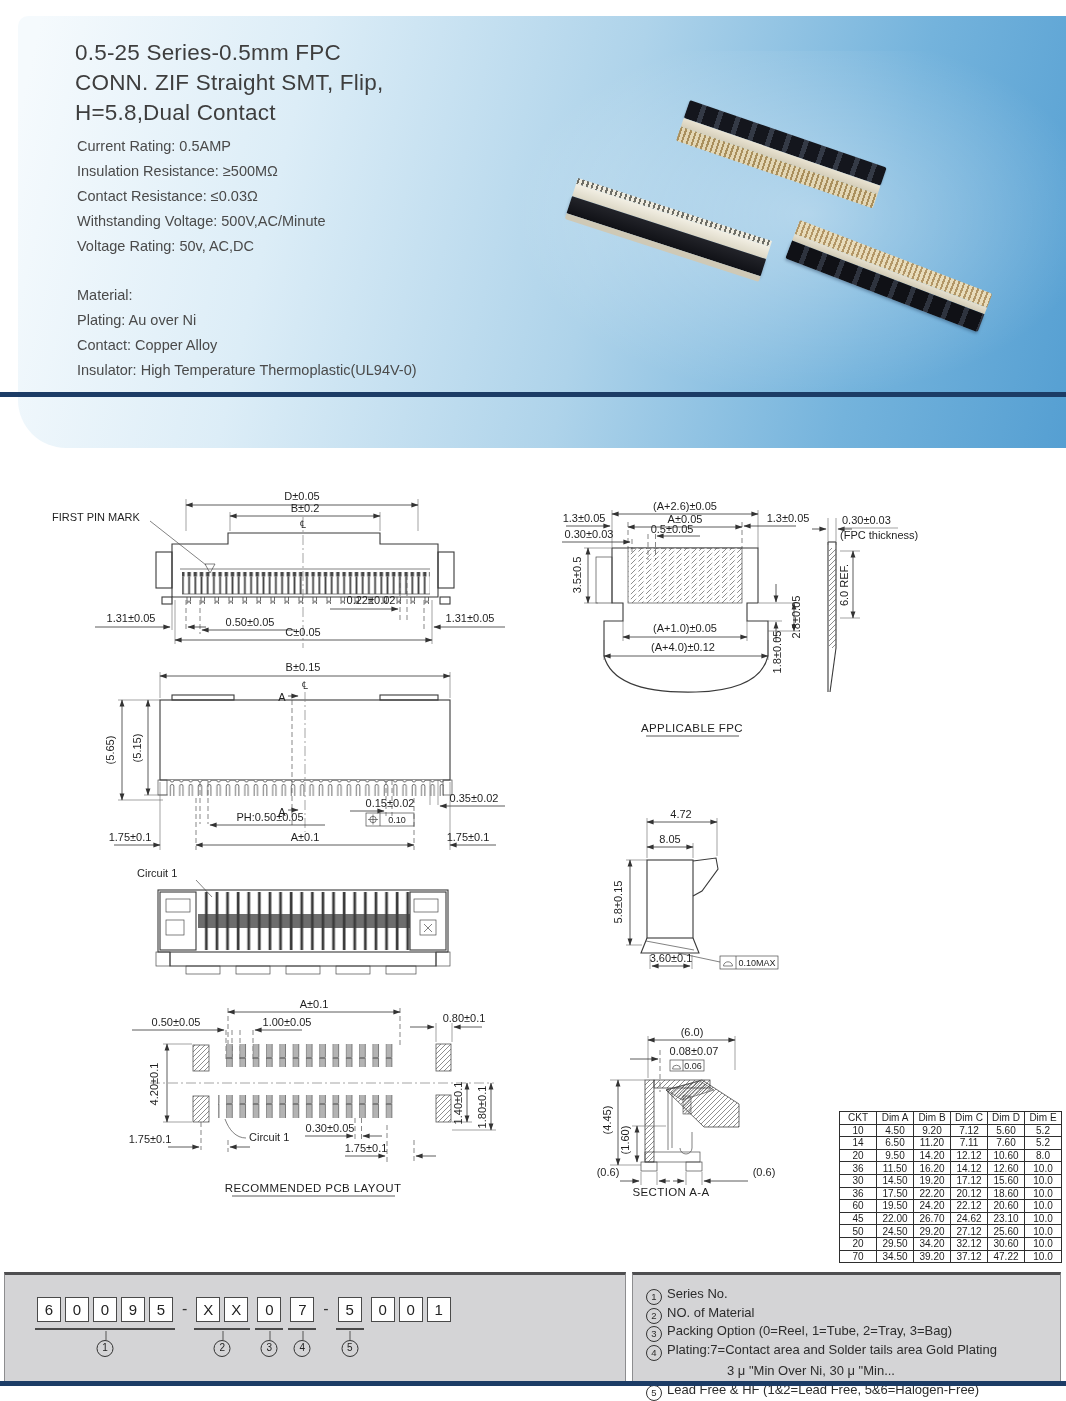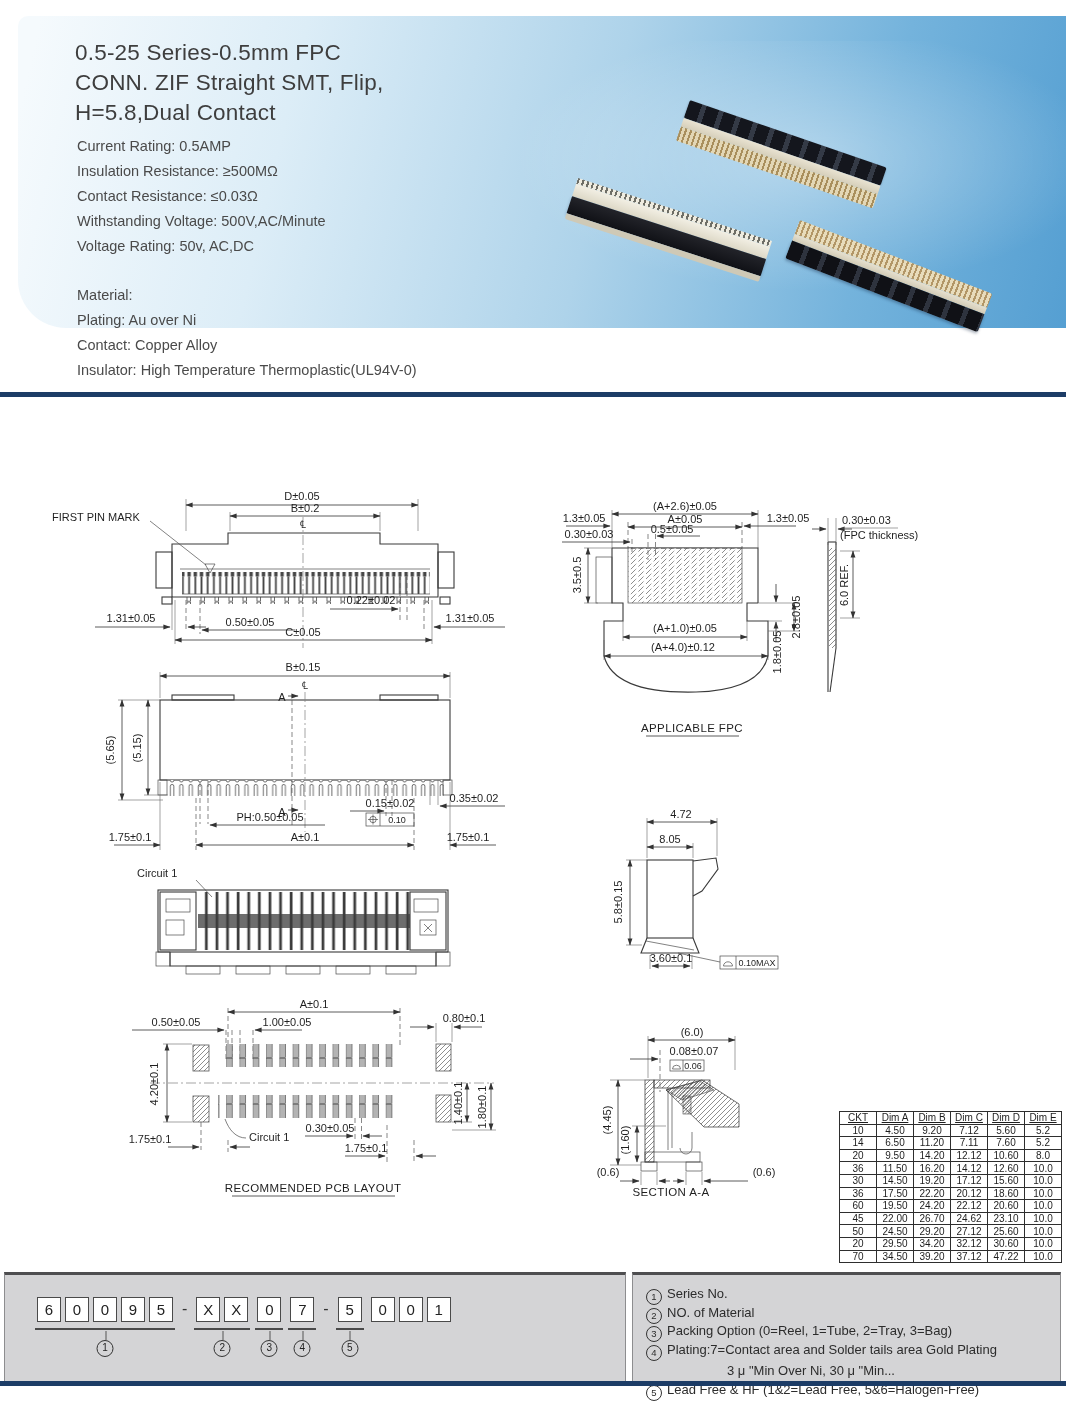--- a/index.html
+++ b/index.html
@@ -1,20 +1,20 @@
 <!DOCTYPE html>
 <html><head>
 <meta charset="utf-8">
 <style>
   html,body{margin:0;padding:0;background:#fff;}
   body{font-family:"Liberation Sans",sans-serif;}
   #page{position:relative;width:1066px;height:1401px;background:#fff;overflow:hidden;}
 
   
-  #hero{position:absolute;left:18px;top:16px;width:1048px;height:312px;
+  #hero{position:absolute;left:18px;top:16px;width:1048px;height:432px;
     border-radius:10px 0 0 48px;
     background:linear-gradient(103deg,#f5fafd 2%,#dcedf7 26%,#aed3ea 55%,#74b3dc 80%,#559fd2 100%);}
   #hero .glow{position:absolute;left:45%;top:8%;width:55%;height:84%;
     background:radial-gradient(ellipse at 55% 45%,rgba(255,255,255,.38),rgba(255,255,255,0) 65%);}
   .title{position:absolute;left:57px;top:22px;font-size:22.5px;line-height:30px;color:#3e3e3e;letter-spacing:.2px;}
   .specs{position:absolute;left:59px;top:118px;font-size:14.5px;line-height:25px;color:#4a4a4a;}
   .specs .gap{height:24px;}
 
   
   .conn{position:absolute;transform-origin:left top;}
@@ -44,21 +44,21 @@
   .ol{fill:none;stroke:#3a3a3a;stroke-width:1.1;}
   .thin{fill:none;stroke:#4c4c4c;stroke-width:0.7;}
   .dim{fill:none;stroke:#333;stroke-width:0.8;}
   .ext{fill:none;stroke:#666;stroke-width:0.6;}
   .cld{fill:none;stroke:#808080;stroke-width:0.7;stroke-dasharray:10 3 2 3;}
   .dsh{fill:none;stroke:#555;stroke-width:0.7;stroke-dasharray:5 3;}
 
   
   #ckt{position:absolute;left:839px;top:1111px;border-collapse:collapse;font-size:10px;color:#1d1d1d;}
   #ckt th,#ckt td{border:1px solid #2e2e2e;padding:0 3px;height:11.6px;text-align:center;font-weight:400;min-width:28px;}
-  #ckt th{min-width:30px;text-decoration:underline;}
+  #ckt th{min-width:30px;}
 
   
   .gray-box{position:absolute;top:1272px;height:106px;background:#d4d4d6;
     border:1px solid #8d8d8f;border-top:3px solid #4e4e50;}
   #pn-panel{left:4px;width:620px;}
   #notes-panel{left:632px;width:427px;}
   #pn{position:absolute;left:30px;top:22px;display:flex;align-items:flex-start;}
   .pn-seg{position:relative;display:flex;gap:4px;padding:0 2px 6px 2px;margin-right:5px;}
   .pn-seg.u{border-bottom:2px solid #4a4a4a;}
   .pn-box{display:flex;align-items:center;justify-content:center;width:22px;height:23px;background:#fff;

